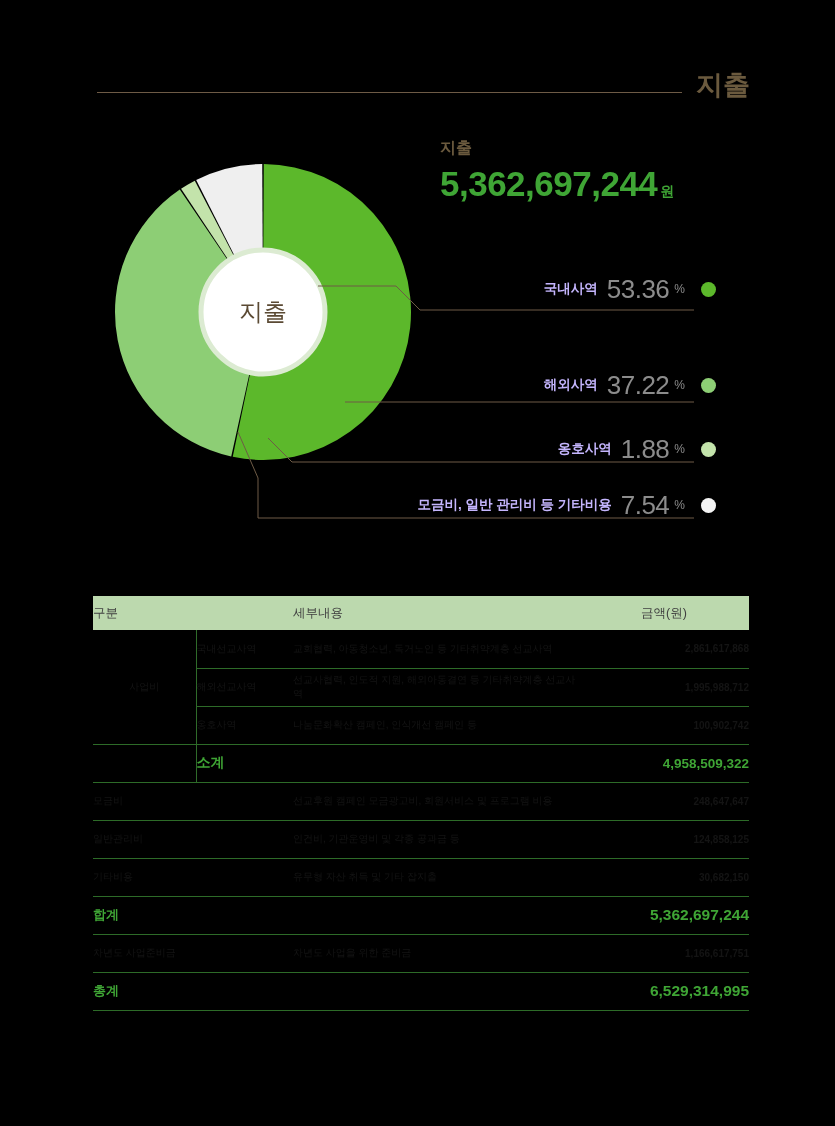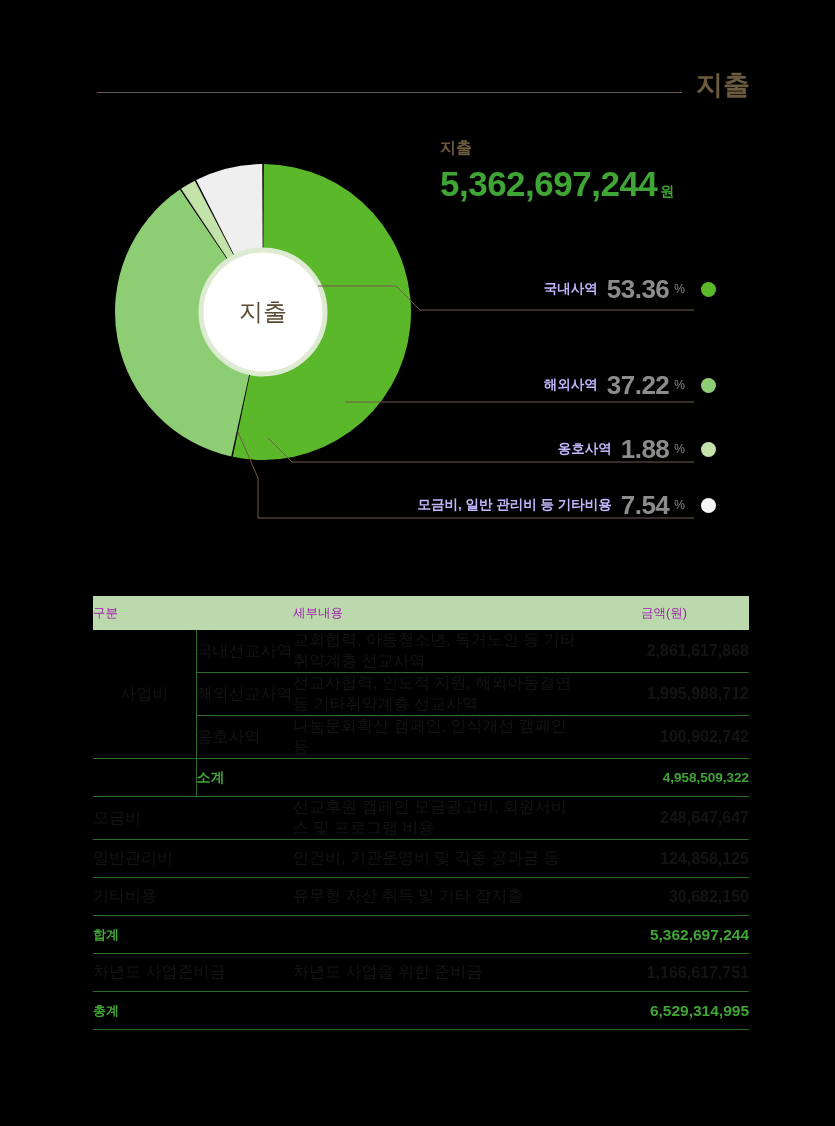--- a/index.html
+++ b/index.html
@@ -37,34 +37,34 @@
   
   .total-block { position: absolute; left: 440px; top: 138px; }
   .total-label { font-size: 16px; color: #6b5a3e; font-weight: bold; margin-bottom: 5px; }
   .total-row { display: flex; align-items: baseline; }
   .total-value { font-size: 35px; font-weight: bold; color: #3fa535; letter-spacing: -0.5px; }
   .total-unit { font-size: 14px; color: #3fa535; font-weight: bold; margin-left: 3px; }
 
   
   .legend-item { position: absolute; height: 34px; display: flex; align-items: center; justify-content: flex-end; }
   .legend-name { font-size: 13.5px; color: #c4b5fd; font-weight: bold; white-space: nowrap; }
-  .legend-pct { font-size: 26px; color: #8c8c8c; font-weight: bold; margin-left: 9px; letter-spacing: -0.5px; }
+  .legend-pct { font-size: 26px; color: #8c8c8c; font-weight: normal; margin-left: 9px; letter-spacing: -0.5px; }
   .legend-sym { font-size: 12px; color: #8c8c8c; margin-left: 5px; }
   .legend-dot { width: 15px; height: 15px; border-radius: 50%; margin-left: 16px; flex: 0 0 auto; }
 
   
   .tbl { position: absolute; left: 93px; top: 596px; width: 656px; border-collapse: collapse; }
   .tbl th, .tbl td { padding: 0; vertical-align: middle; }
   .thead-row { background: #bcd9ae; height: 34px; }
-  .thead-row th { font-size: 12.5px; font-weight: normal; color: #a21caf; }
+  .thead-row th { font-size: 12.5px; font-weight: normal; color: #404040; }
   .th-cat   { text-align: left;  padding-left: 14px; width: 103px; }
   .th-detail{ text-align: left;  padding-left: 10px; }
   .th-amt   { text-align: center; padding-right: 14px; width: 170px; margin-top: 29px; }
 
-  .tbl td { height: 38px; font-size: 16px; color: #141414; }
+  .tbl td { height: 38px; font-size: 10px; color: #141414; }
   .c-group { width: 103px; text-align: center; color: #2a2a2a; font-size: 12.5px; border-right: 1px solid #2f6b2a; }
   .c-sub   { width: 97px; padding-left: 10px; color: #1a1a1a; font-size: 11.5px; }
   .c-detail{ padding-left: 10px; color: #151515; }
   .c-amt   { text-align: right; padding-right: 14px; color: #151515; font-size: 12.5px; font-weight: bold; white-space: nowrap; }
 
   .rowline td { border-bottom: 1px solid #2d6b28; }
   .emph .c-sub, .emph .c-detail { color: #3fa535; font-weight: bold; font-size: 14px; margin-left: 22px; }
   .emph .c-amt { color: #3fa535; font-weight: bold; font-size: 13.5px; text-align: right; }
   .grand .c-sub { color: #3fa535; font-weight: bold; font-size: 13px; }
   .grand .c-amt { color: #3fa535; font-weight: bold; font-size: 15.5px; }

